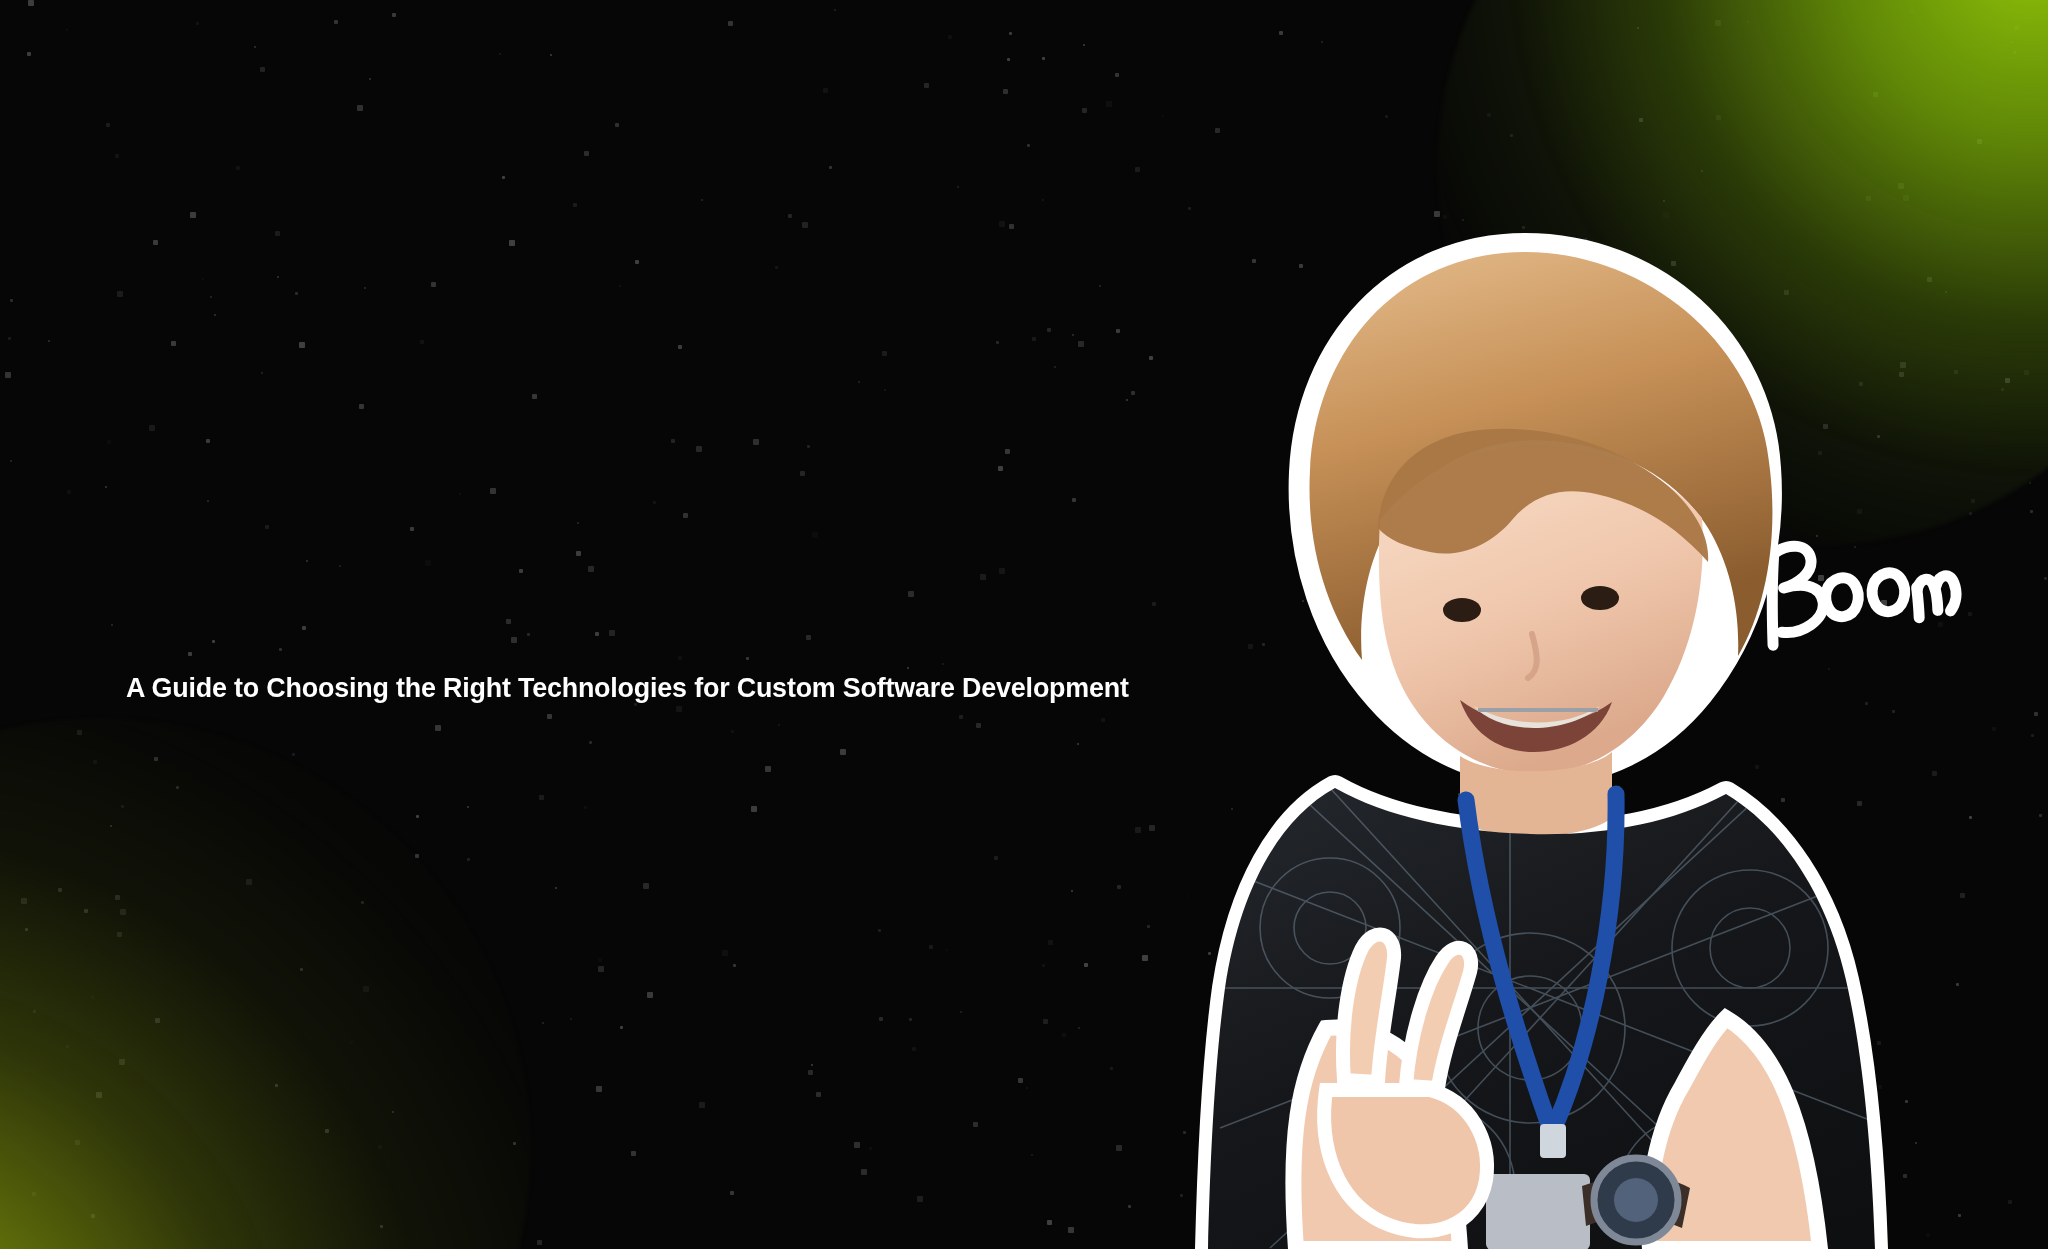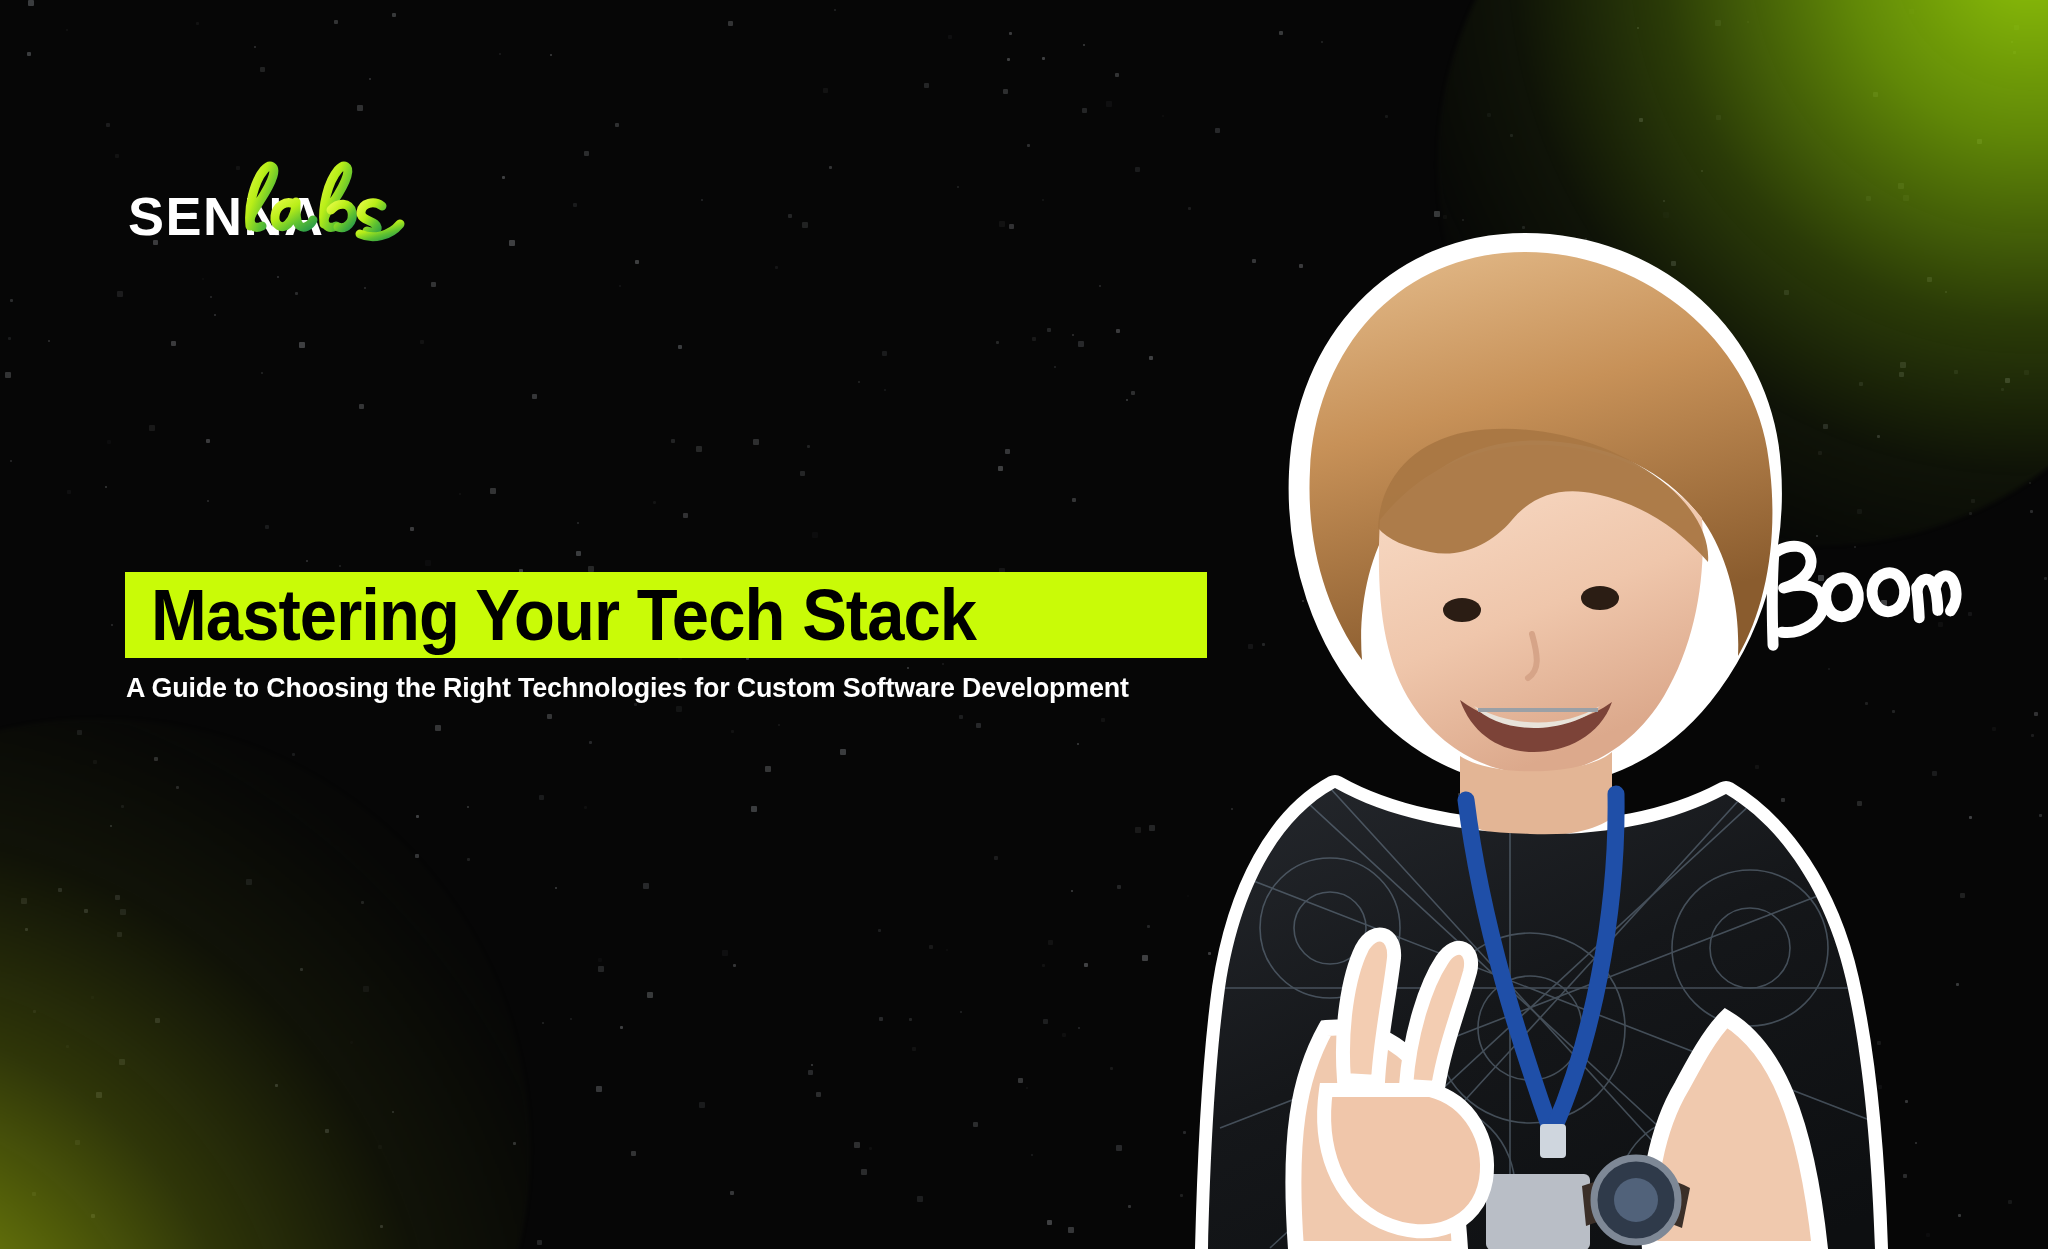--- a/index.html
+++ b/index.html
@@ -563,53 +563,21 @@
       <span style="left:1062px;top:1033px;width:4px;height:4px;opacity:0.05"></span>
       <span style="left:1715px;top:20px;width:6px;height:6px;opacity:0.16"></span>
       <span style="left:1420px;top:306px;width:2px;height:2px;opacity:0.15"></span>
       <span style="left:459px;top:493px;width:2px;height:2px;opacity:0.07"></span>
       <span style="left:1807px;top:995px;width:5px;height:5px;opacity:0.15"></span>
     </div>
 
   <div class="orb-tr"></div>
   <div class="orb-bl"></div>
 
-  <div class="logo">
-    <span class="logo-senna">SENNA</span>
-
-    <span class="logo-labs">
-      <svg width="180" height="90" viewBox="0 0 180 90" aria-hidden="true">
-        <defs>
-          <linearGradient id="labsGrad" x1="0" y1="0" x2="1" y2="1">
-            <stop offset="0%" stop-color="#dff93e"></stop>
-            <stop offset="35%" stop-color="#b9ee18"></stop>
-            <stop offset="70%" stop-color="#5fc230"></stop>
-            <stop offset="100%" stop-color="#2c9c48"></stop>
-          </linearGradient>
-        </defs>
-        <g fill="none" stroke="url(#labsGrad)" stroke-width="9" stroke-linecap="round" stroke-linejoin="round">
-
-          <path d="M22 72 C20 52 26 28 36 16 C42 9 48 12 45 22 C41 36 29 50 24 60 C19 70 26 76 34 72"></path>
-
-          <path d="M66 50 C58 46 48 52 47 62 C46 71 54 76 60 70 C66 64 68 54 68 48 C68 56 67 68 72 72 C76 75 82 72 85 66"></path>
-
-          <path d="M96 70 C94 52 100 28 110 16 C116 9 122 12 119 22 C115 36 103 50 98 60 C93 70 100 76 108 72"></path>
-          <path d="M103 56 C110 48 122 48 124 58 C126 68 118 76 110 73"></path>
-
-          <path d="M154 52 C146 46 134 49 133 58 C132 65 142 66 147 70 C152 74 148 80 139 77"></path>
-
-          <path d="M132 80 C145 86 162 82 172 70"></path>
-        </g>
-      </svg>
-    </span>
-  </div>
-
-  <div class="headline-bar">
-    <span class="headline-text">Mastering Your Tech Stack</span>
-  </div>
+
 
   <div class="subhead">A Guide to Choosing the Right Technologies for Custom Software Development</div>
 
   <div class="boom">
     <svg width="230" height="130" viewBox="0 0 230 130" aria-hidden="true">
       <g fill="none" stroke="#ffffff" stroke-width="11" stroke-linecap="round" stroke-linejoin="round">
 
         <path d="M18 108 C26 76 36 42 44 20"></path>
         <path d="M44 20 C62 14 80 20 78 36 C76 50 58 56 44 56 C62 56 80 62 78 80 C76 98 48 106 30 98"></path>
 

